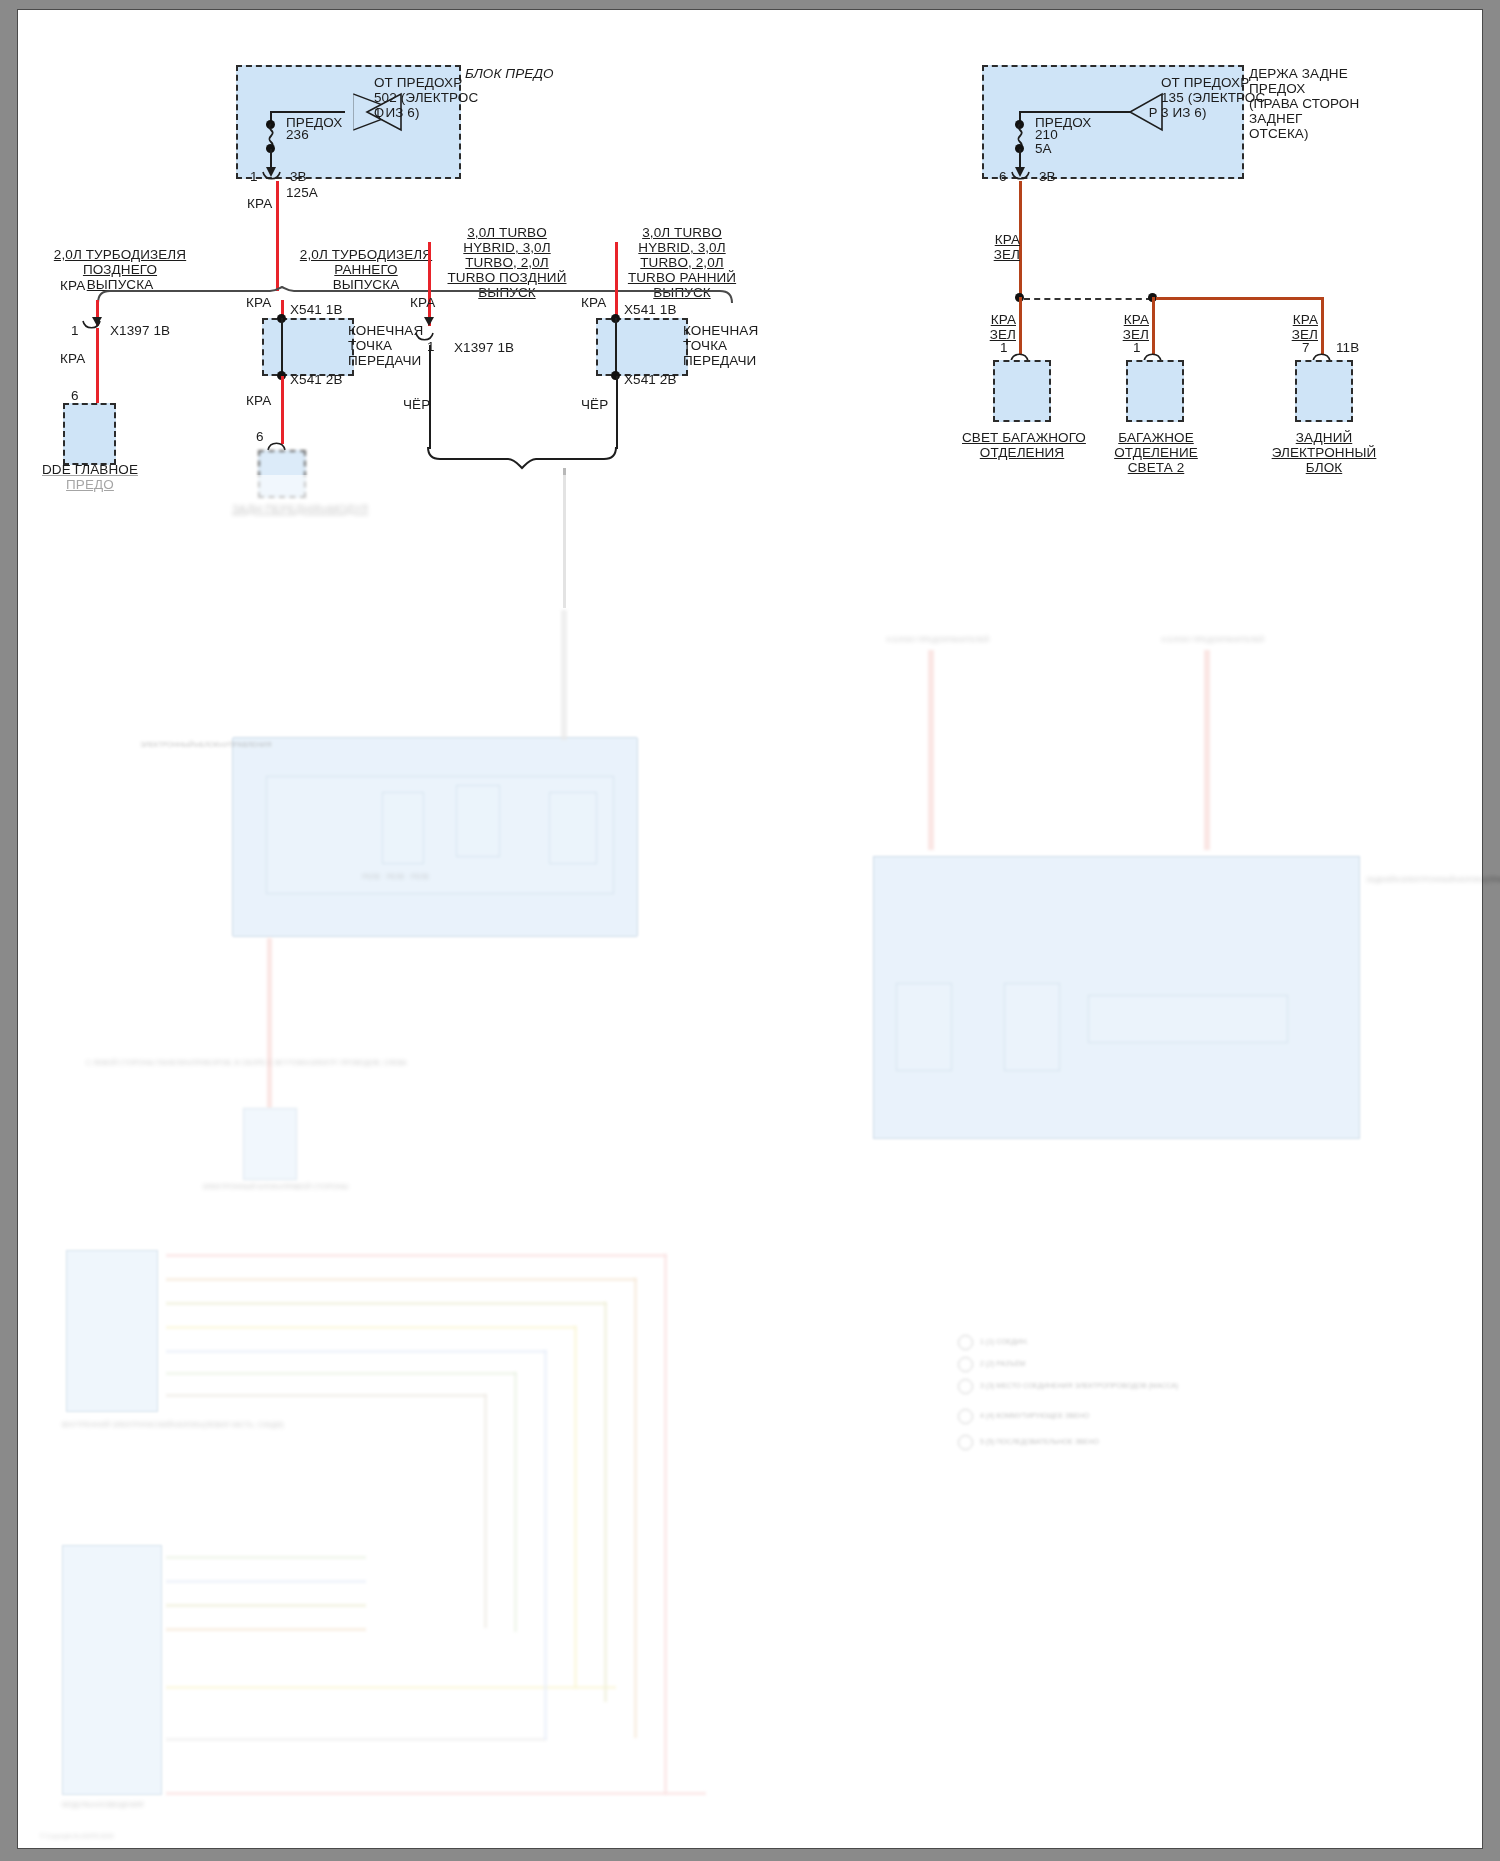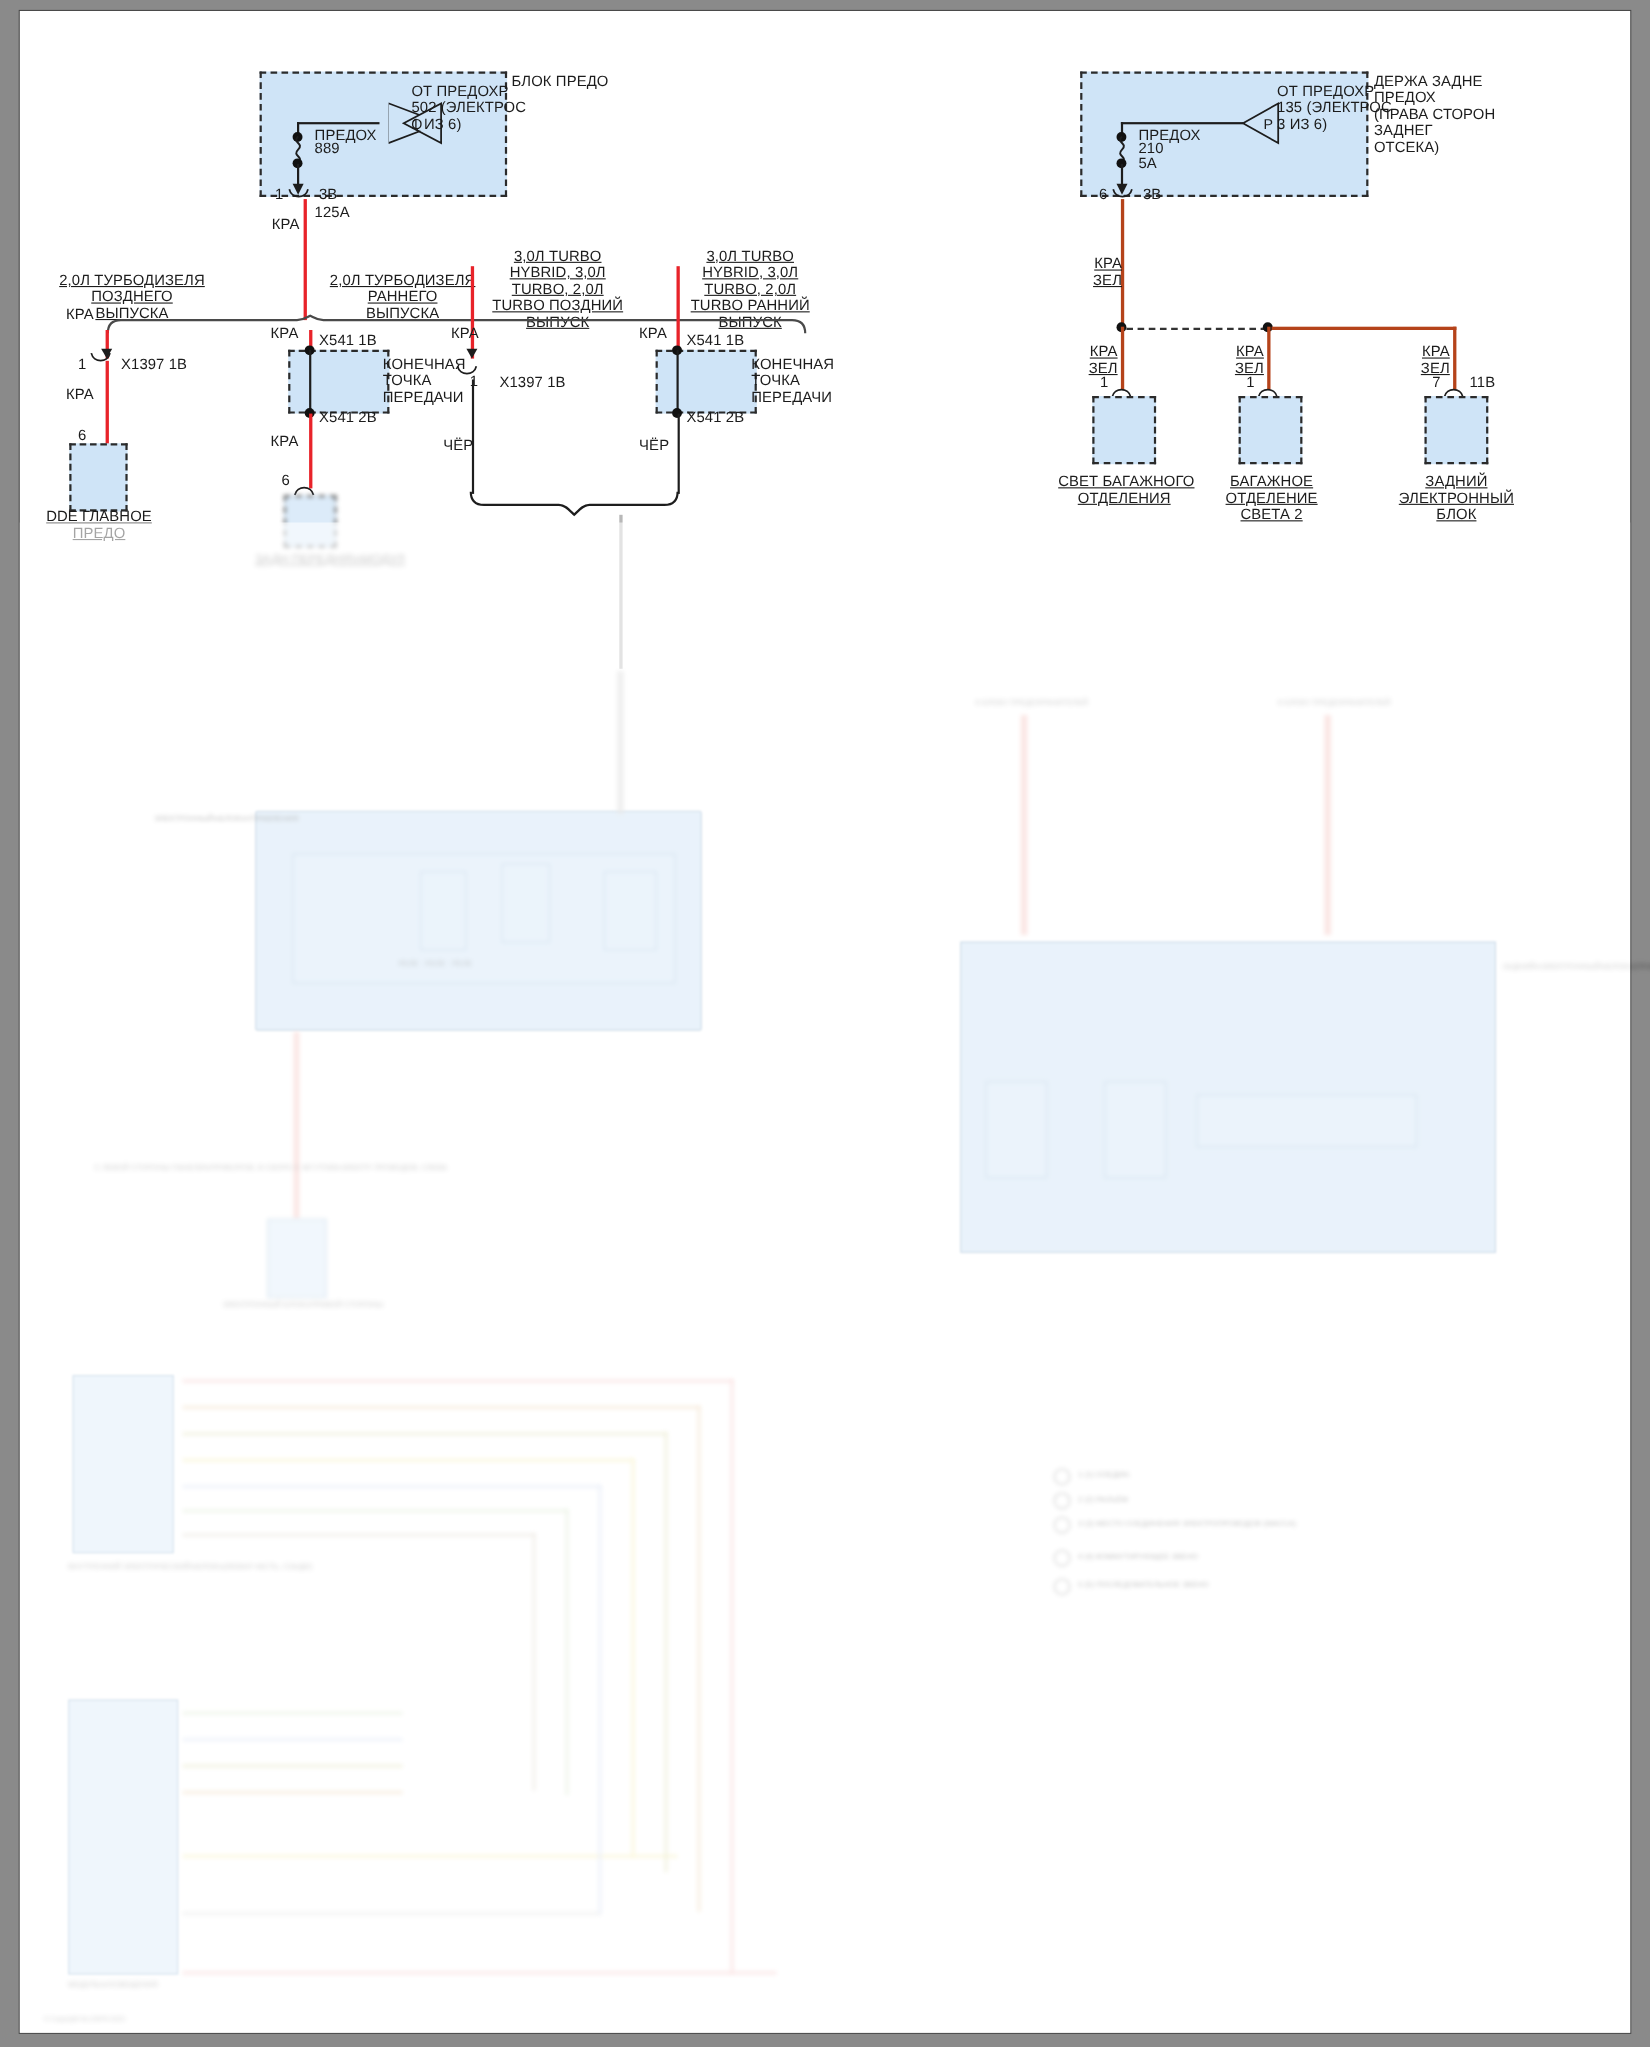--- a/index.html
+++ b/index.html
@@ -29,41 +29,41 @@
   .cwire{position:absolute;height:2px;}
   .vwire{position:absolute;width:2px;}
 </style>
 </head>
 <body>
 
 <div id="page">
   <div id="sheet">
 
     <div class="box" style="left:218px;top:55px;width:225px;height:114px;"></div>
-    <div class="lbl" style="left:447px;top:56px;">БЛОК ПРЕДО</div>
+    <div class="lbl" style="left:447px;top:56px;font-style:italic;">БЛОК ПРЕДО</div>
 
     <svg style="left:325px;top:82px;width:60px;height:40px;">
       <polygon points="58,2 58,38 322,20" fill="#cfe4f7" stroke="#1d1d1d" stroke-width="1.6" transform="translate(0,0) scale(0.18,1)"></polygon>
       <polygon points="58,2 58,38 24,20" fill="#cfe4f7" stroke="#1d1d1d" stroke-width="1.6"></polygon>
       <text x="36" y="25" font-size="13" font-family="Liberation Sans, sans-serif" fill="#1d1d1d" text-anchor="middle">Q</text>
     </svg>
     <div class="lbl" style="left:356px;top:65px;">ОТ ПРЕДОХР
 502 (ЭЛЕКТРОС
 1 ИЗ 6)</div>
 
     <div class="hline" style="left:252px;top:101px;width:75px;"></div>
     <div class="wire blk" style="left:252px;top:101px;height:14px;"></div>
     <div class="dot" style="left:248px;top:110px;"></div>
 
     <svg style="left:246px;top:114px;width:18px;height:24px;">
       <path d="M7,0 C1,6 13,6 7,12 C1,18 13,18 7,24" fill="none" stroke="#1d1d1d" stroke-width="1.8"></path>
     </svg>
     <div class="dot" style="left:248px;top:134px;"></div>
     <div class="lbl" style="left:268px;top:105px;">ПРЕДОХ</div>
-    <div class="lbl" style="left:268px;top:117px;">889</div>
+    <div class="lbl" style="left:268px;top:117px;">236</div>
     <div class="lbl" style="left:268px;top:131px;margin-top:44px;">125A</div>
     <div class="wire blk" style="left:252px;top:139px;height:23px;"></div>
     <svg style="left:246px;top:155px;width:14px;height:14px;">
       <polygon points="7,12 2,2 12,2" fill="#1d1d1d"></polygon>
     </svg>
 
     <svg style="left:243px;top:162px;width:22px;height:12px;">
       <path d="M2,0 C4,9 17,9 19,0" fill="none" stroke="#1d1d1d" stroke-width="1.6"></path>
     </svg>
     <div class="lbl" style="left:232px;top:159px;">1</div>

